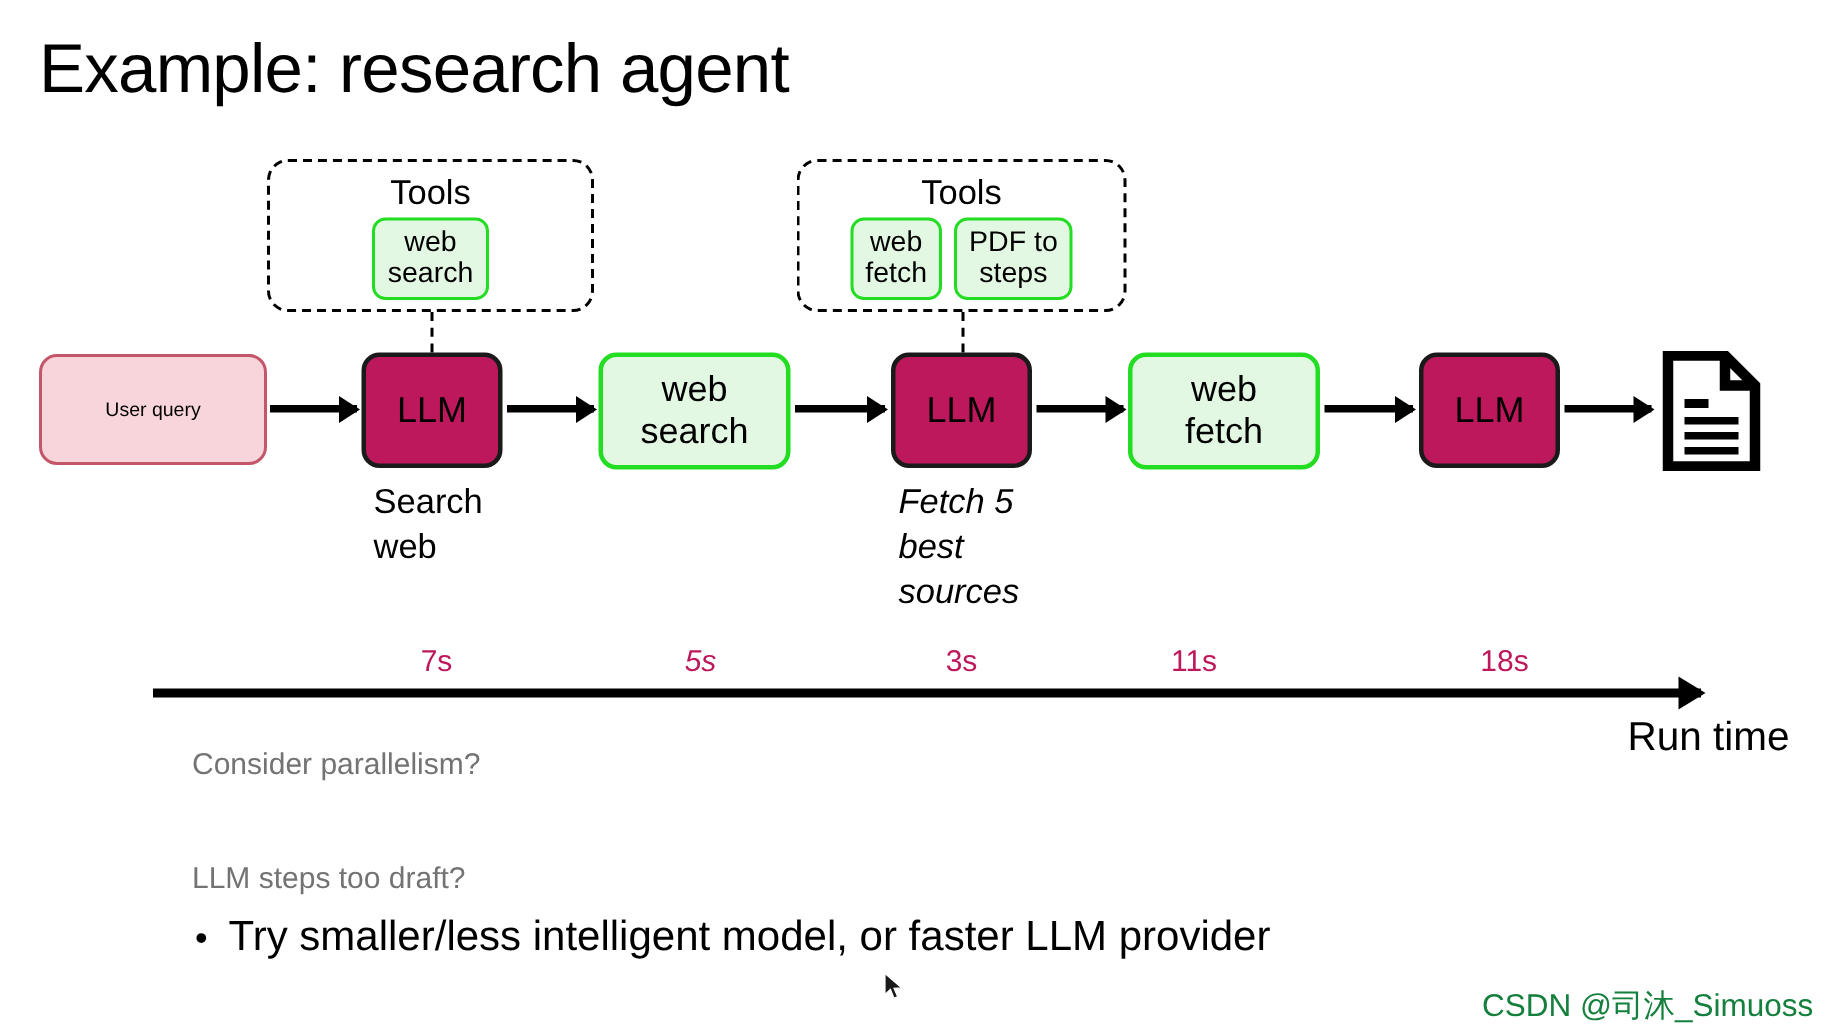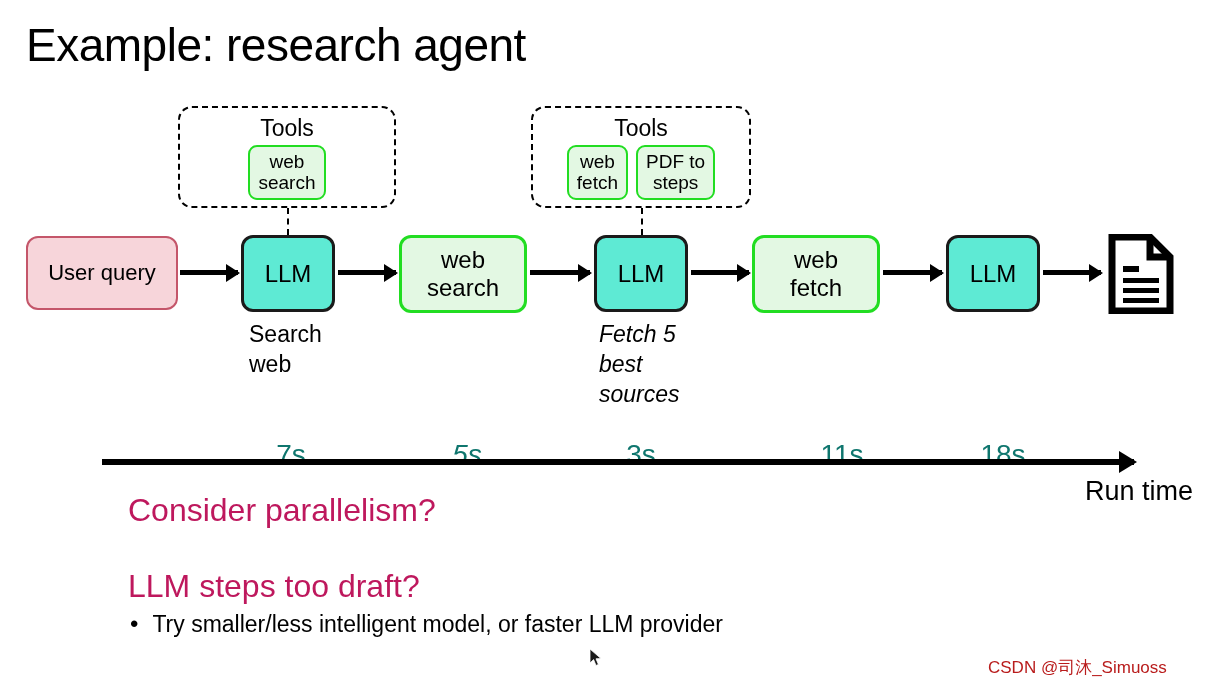--- a/index.html
+++ b/index.html
@@ -80,25 +80,25 @@
     display: flex;
     align-items: center;
     justify-content: center;
     text-align: center;
     border-radius: 12px;
     white-space: pre-line;
   }
   .node.pink {
     background: #f7d5da;
     border: 2.5px solid #c4566a;
-    font-size: 22px;
+    font-size: 13px;
     line-height: 22px;
   }
   .node.gray {
-    background: #5eead4;
+    background: #be185d;
     border: 3px solid #1a1a1a;
     font-size: 24px;
     line-height: 27px;
   }
   .node.green {
     background: #e3f8e3;
     border: 3px solid #22dd22;
     font-size: 24px;
     line-height: 28px;
   }
@@ -128,26 +128,25 @@
     font-size: 23px;
     line-height: 30px;
     color: #000;
     white-space: pre-line;
     text-align: left;
   }
 
   
   .time-label {
     position: absolute;
-    font-size: 28px;
+    font-size: 20px;
     line-height: 26px;
-    color: #0f766e;
+    color: #be185d;
     text-align: center;
     transform: translateX(-50%);
-    margin-top: 14px;
   }
   .timeline-axis {
     position: absolute;
     height: 6px;
     background: #000;
   }
   .timeline-axis::after {
     content: "";
     position: absolute;
     right: -3px;
@@ -163,59 +162,59 @@
     position: absolute;
     font-size: 27px;
     line-height: 26px;
     color: #000;
     white-space: nowrap;
   }
 
   
   .body-line {
     position: absolute;
-    font-size: 32px;
+    font-size: 20px;
     line-height: 34px;
-    color: #be185d;
+    color: #737373;
     white-space: nowrap;
   }
   .bullet-row {
     position: absolute;
     display: flex;
     flex-direction: row;
     align-items: baseline;
     gap: 14px;
   }
   .bullet-dot {
     font-size: 24px;
     line-height: 34px;
     color: #000;
   }
   .bullet-text {
-    font-size: 23px;
+    font-size: 28px;
     line-height: 34px;
     color: #000;
     white-space: nowrap;
   }
 
   
   .doc-icon {
     position: absolute;
   }
 
   
   .cursor {
     position: absolute;
     width: 14px;
     height: 20px;
   }
   .watermark {
     position: absolute;
-    font-size: 17px;
-    color: #b91c1c;
+    font-size: 21px;
+    color: #15803d;
     white-space: nowrap;
   }
 </style>
 </head>
 <body>
 
 <div id="slide">
 
   <div class="title">Example: research agent</div>
 
@@ -278,21 +277,21 @@
 
   <div class="caption" style="left:249px; top:319px; width:170px;">Search
 web</div>
   <div class="caption" style="left:599px; top:319px; width:180px;font-style:italic;">Fetch 5
 best
 sources</div>
 
   <div class="time-label" style="left:291px; top:428px;">7s</div>
   <div class="time-label" style="left:467px; top:428px;font-style:italic;">5s</div>
   <div class="time-label" style="left:641px; top:428px;">3s</div>
-  <div class="time-label" style="left:842px; top:428px;">11s</div>
+  <div class="time-label" style="left:796px; top:428px;">11s</div>
   <div class="time-label" style="left:1003px; top:428px;">18s</div>
 
   <div class="timeline-axis" style="left:102px; top:459px; width:1032px;"></div>
 
   <div class="axis-label" style="left:1085px; top:478px;">Run time</div>
 
   <div class="body-line" style="left:128px; top:493px;">Consider parallelism?</div>
 
   <div class="body-line" style="left:128px; top:569px;">LLM steps too draft?</div>
 

